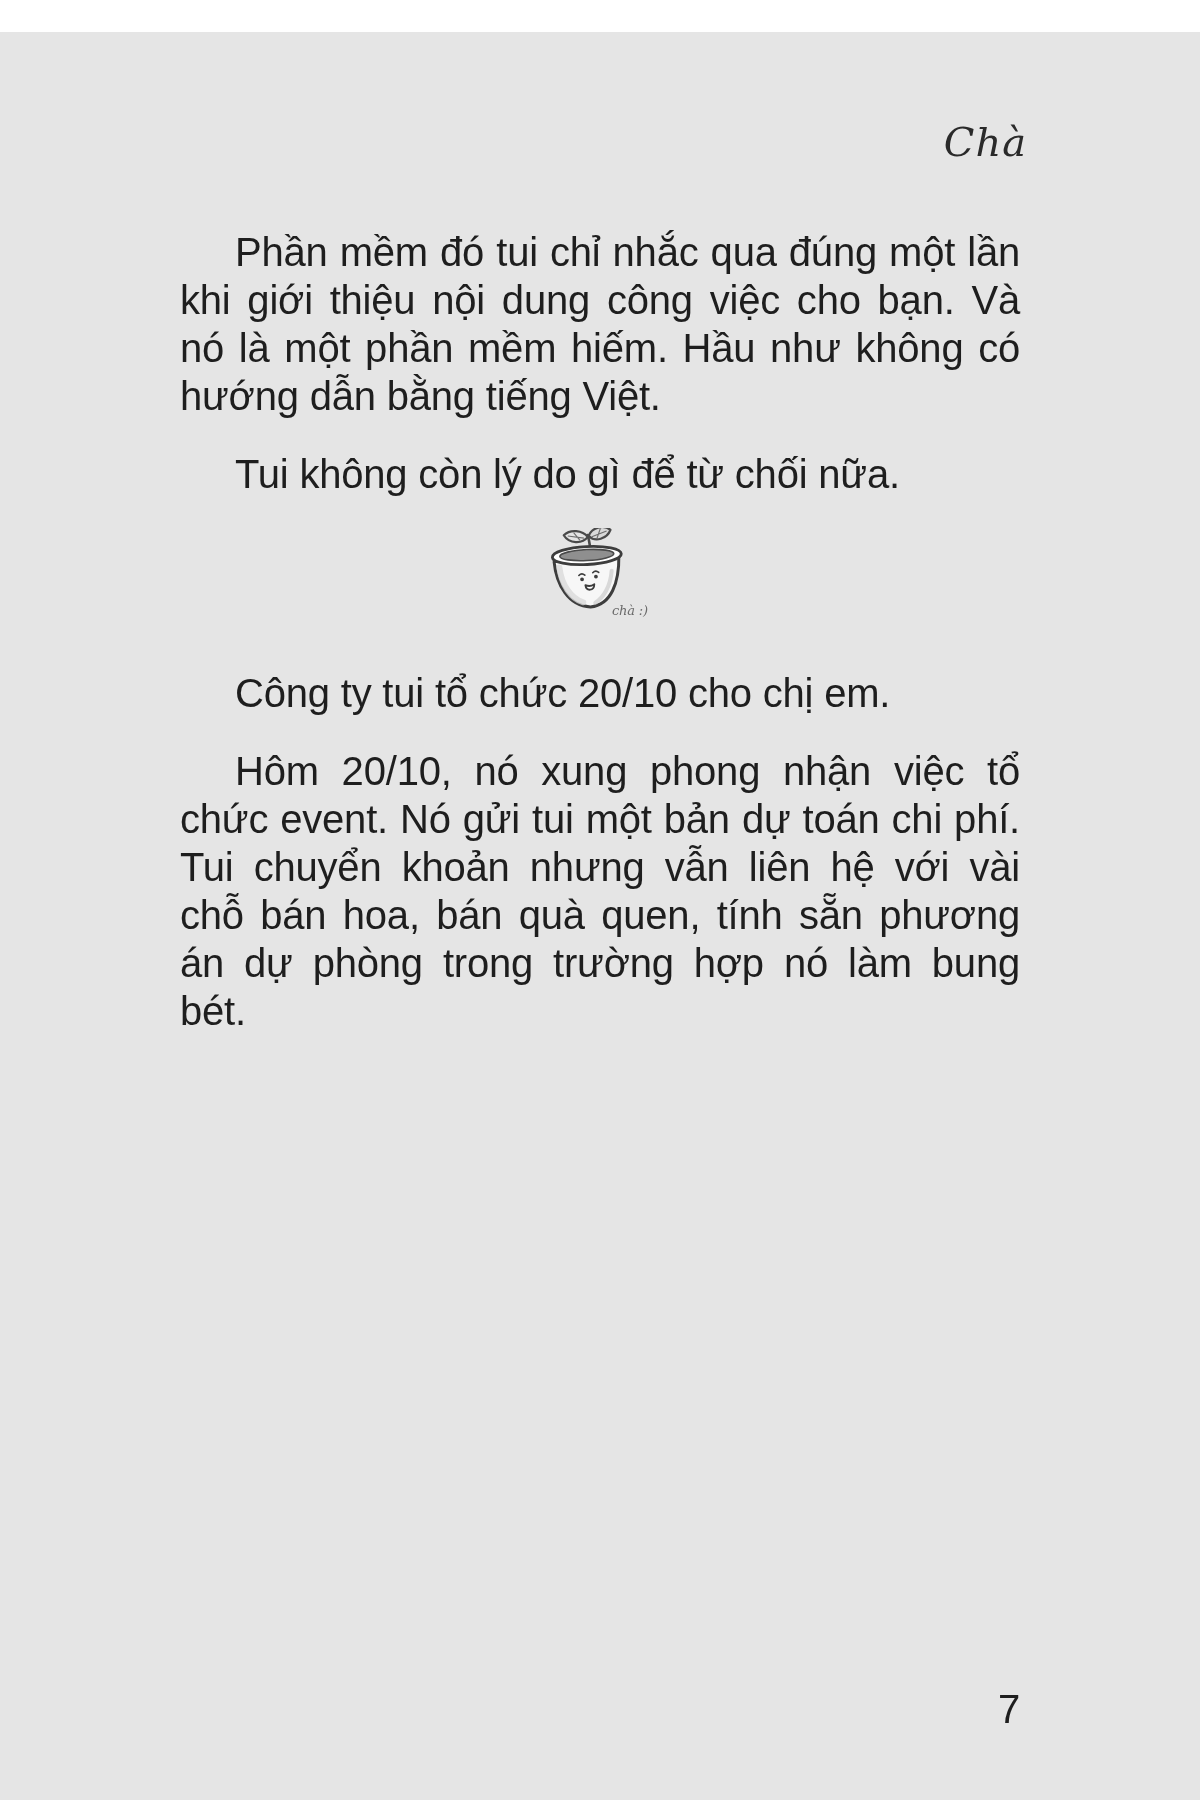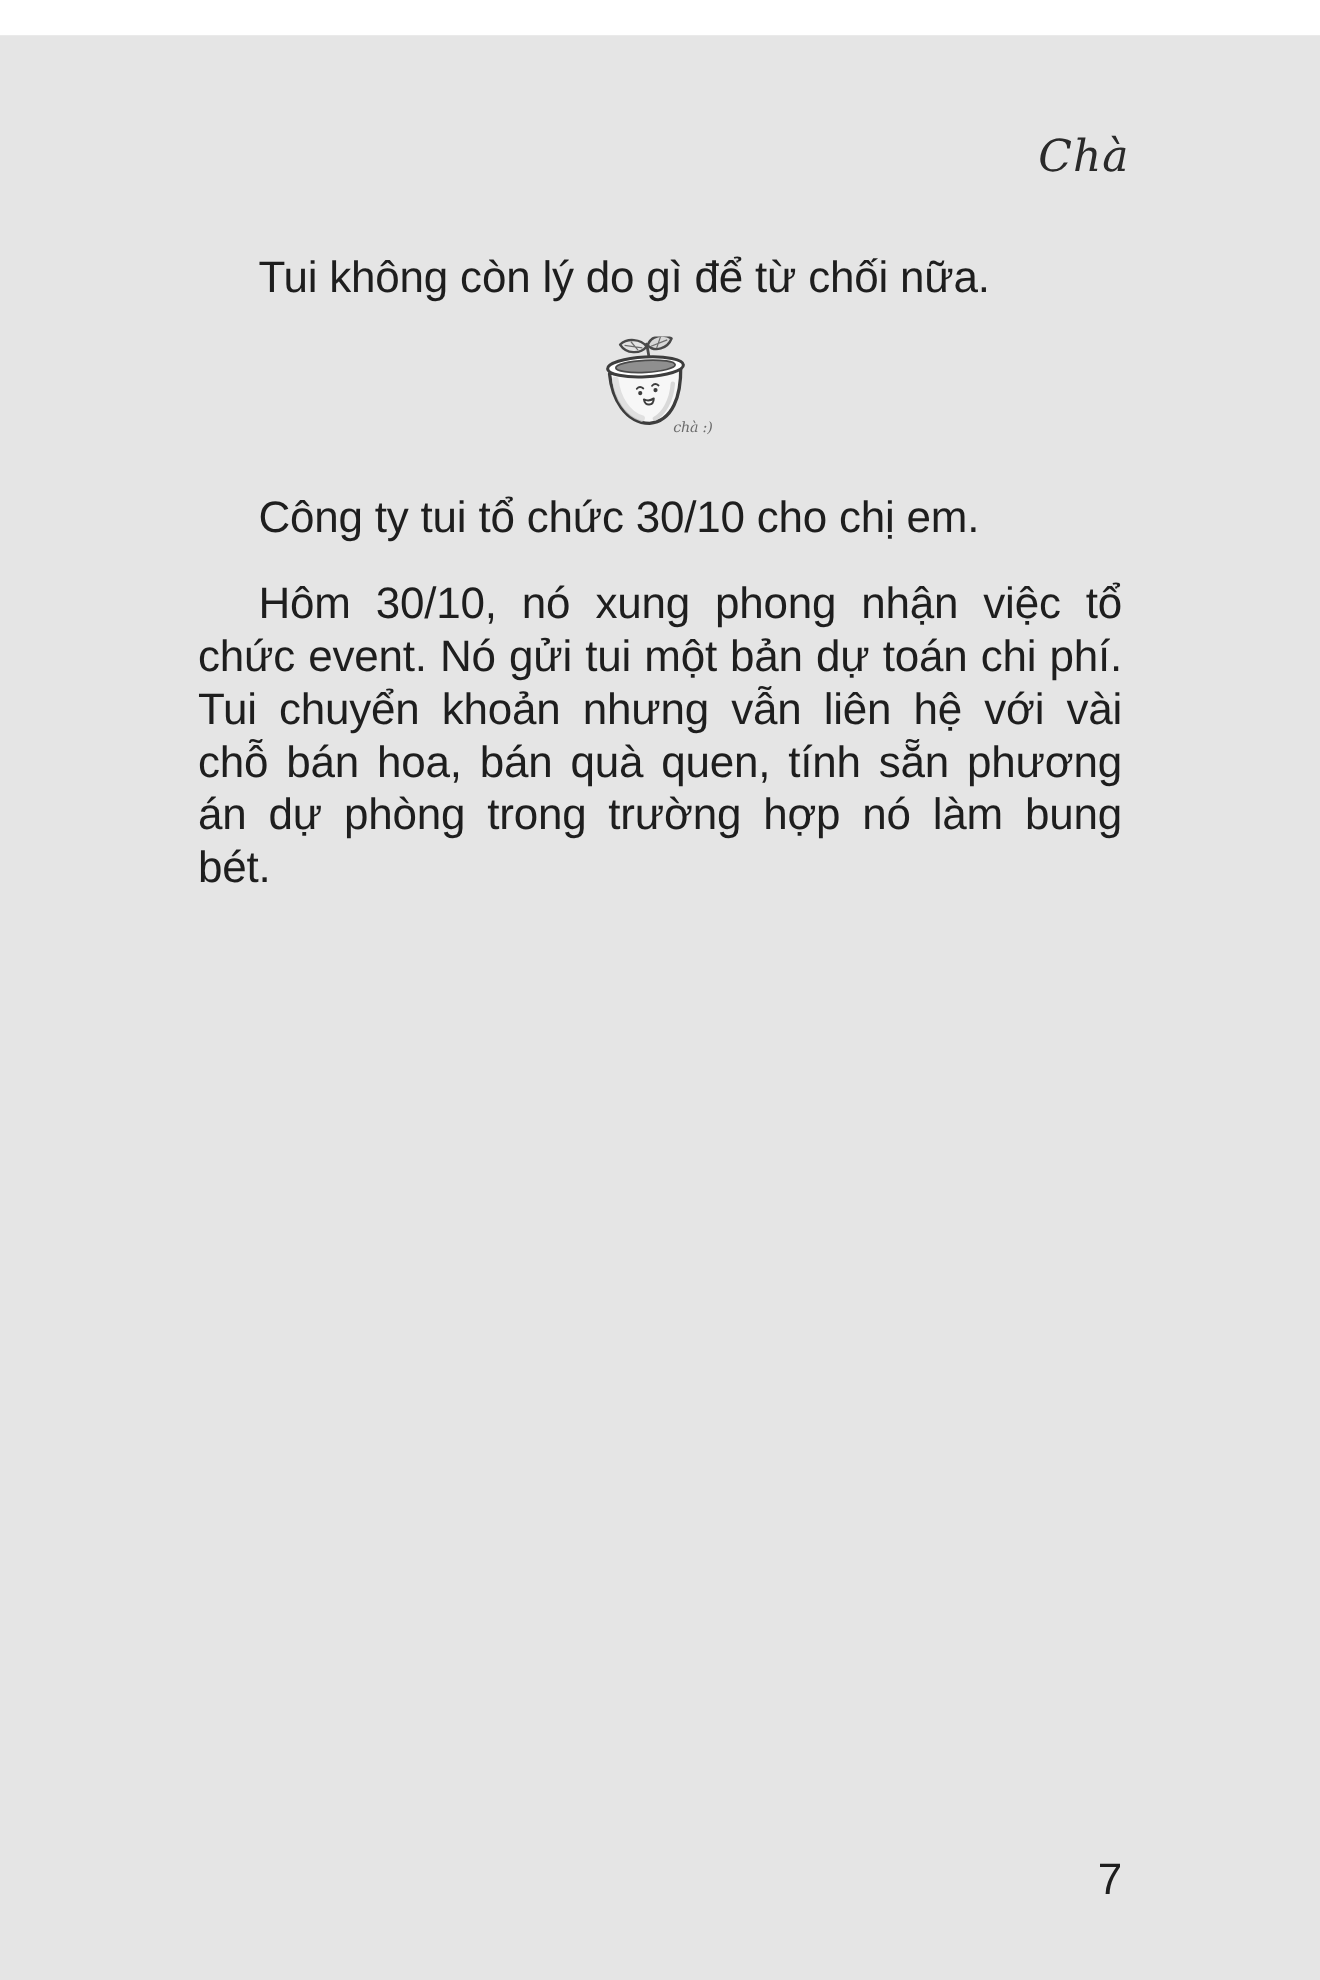--- a/index.html
+++ b/index.html
@@ -72,20 +72,21 @@
 </head>
 <body>
 
 <div class="page">
 
   <div class="running-header">Chà</div>
 
   <main class="body-text">
 
 
+    <p>Phần mềm đó tui chỉ nhắc qua đúng một lần khi giới thiệu nội dung công việc cho bạn. Và nó là một phần mềm hiếm. Hầu như không có hướng dẫn bằng tiếng Việt.</p>
 
     <p>Tui không còn lý do gì để từ chối nữa.</p>
 
     <figure class="illustration">
       <svg width="108" height="98" viewBox="0 0 108 98">
         <g transform="rotate(-3 42 50)">
 
           <path d="M46,30 C46,21 45.5,14 44,7" fill="none" stroke="#4a4a4a" stroke-width="2.6" stroke-linecap="round"></path>
 
           <path d="M44,9 C39,2 27,0 20,6 C25,15 38,16 44,9 Z" fill="#e4e4e4" stroke="#4a4a4a" stroke-width="2.2" stroke-linejoin="round"></path>
@@ -109,24 +110,24 @@
           <circle cx="36" cy="51" r="1.9" fill="#3d3d3d"></circle>
           <circle cx="50" cy="49" r="1.9" fill="#3d3d3d"></circle>
 
           <path d="M39,57 C39.5,63.5 47.5,63.5 48,56.5 C45,58.5 42,58.5 39,57 Z" fill="#ffffff" stroke="#3d3d3d" stroke-width="1.8" stroke-linejoin="round"></path>
         </g>
 
         <text class="sig-text" x="66" y="87" font-size="13" fill="#6b6b6b">chà :)</text>
       </svg>
     </figure>
 
-    <p>Công ty tui tổ chức 30/10 cho chị em.</p>
+    <p>Công ty tui tổ chức 20/10 cho chị em.</p>
 
 
-    <p>Hôm 30/10, nó xung phong nhận việc tổ chức event. Nó gửi tui một bản dự toán chi phí. Tui chuyển khoản nhưng vẫn liên hệ với vài chỗ bán hoa, bán quà quen, tính sẵn phương án dự phòng trong trường hợp nó làm bung bét.</p>
+    <p>Hôm 20/10, nó xung phong nhận việc tổ chức event. Nó gửi tui một bản dự toán chi phí. Tui chuyển khoản nhưng vẫn liên hệ với vài chỗ bán hoa, bán quà quen, tính sẵn phương án dự phòng trong trường hợp nó làm bung bét.</p>
 
 
 
   </main>
 
   <div class="page-number">7</div>
 
 </div>
 
 </body></html>

